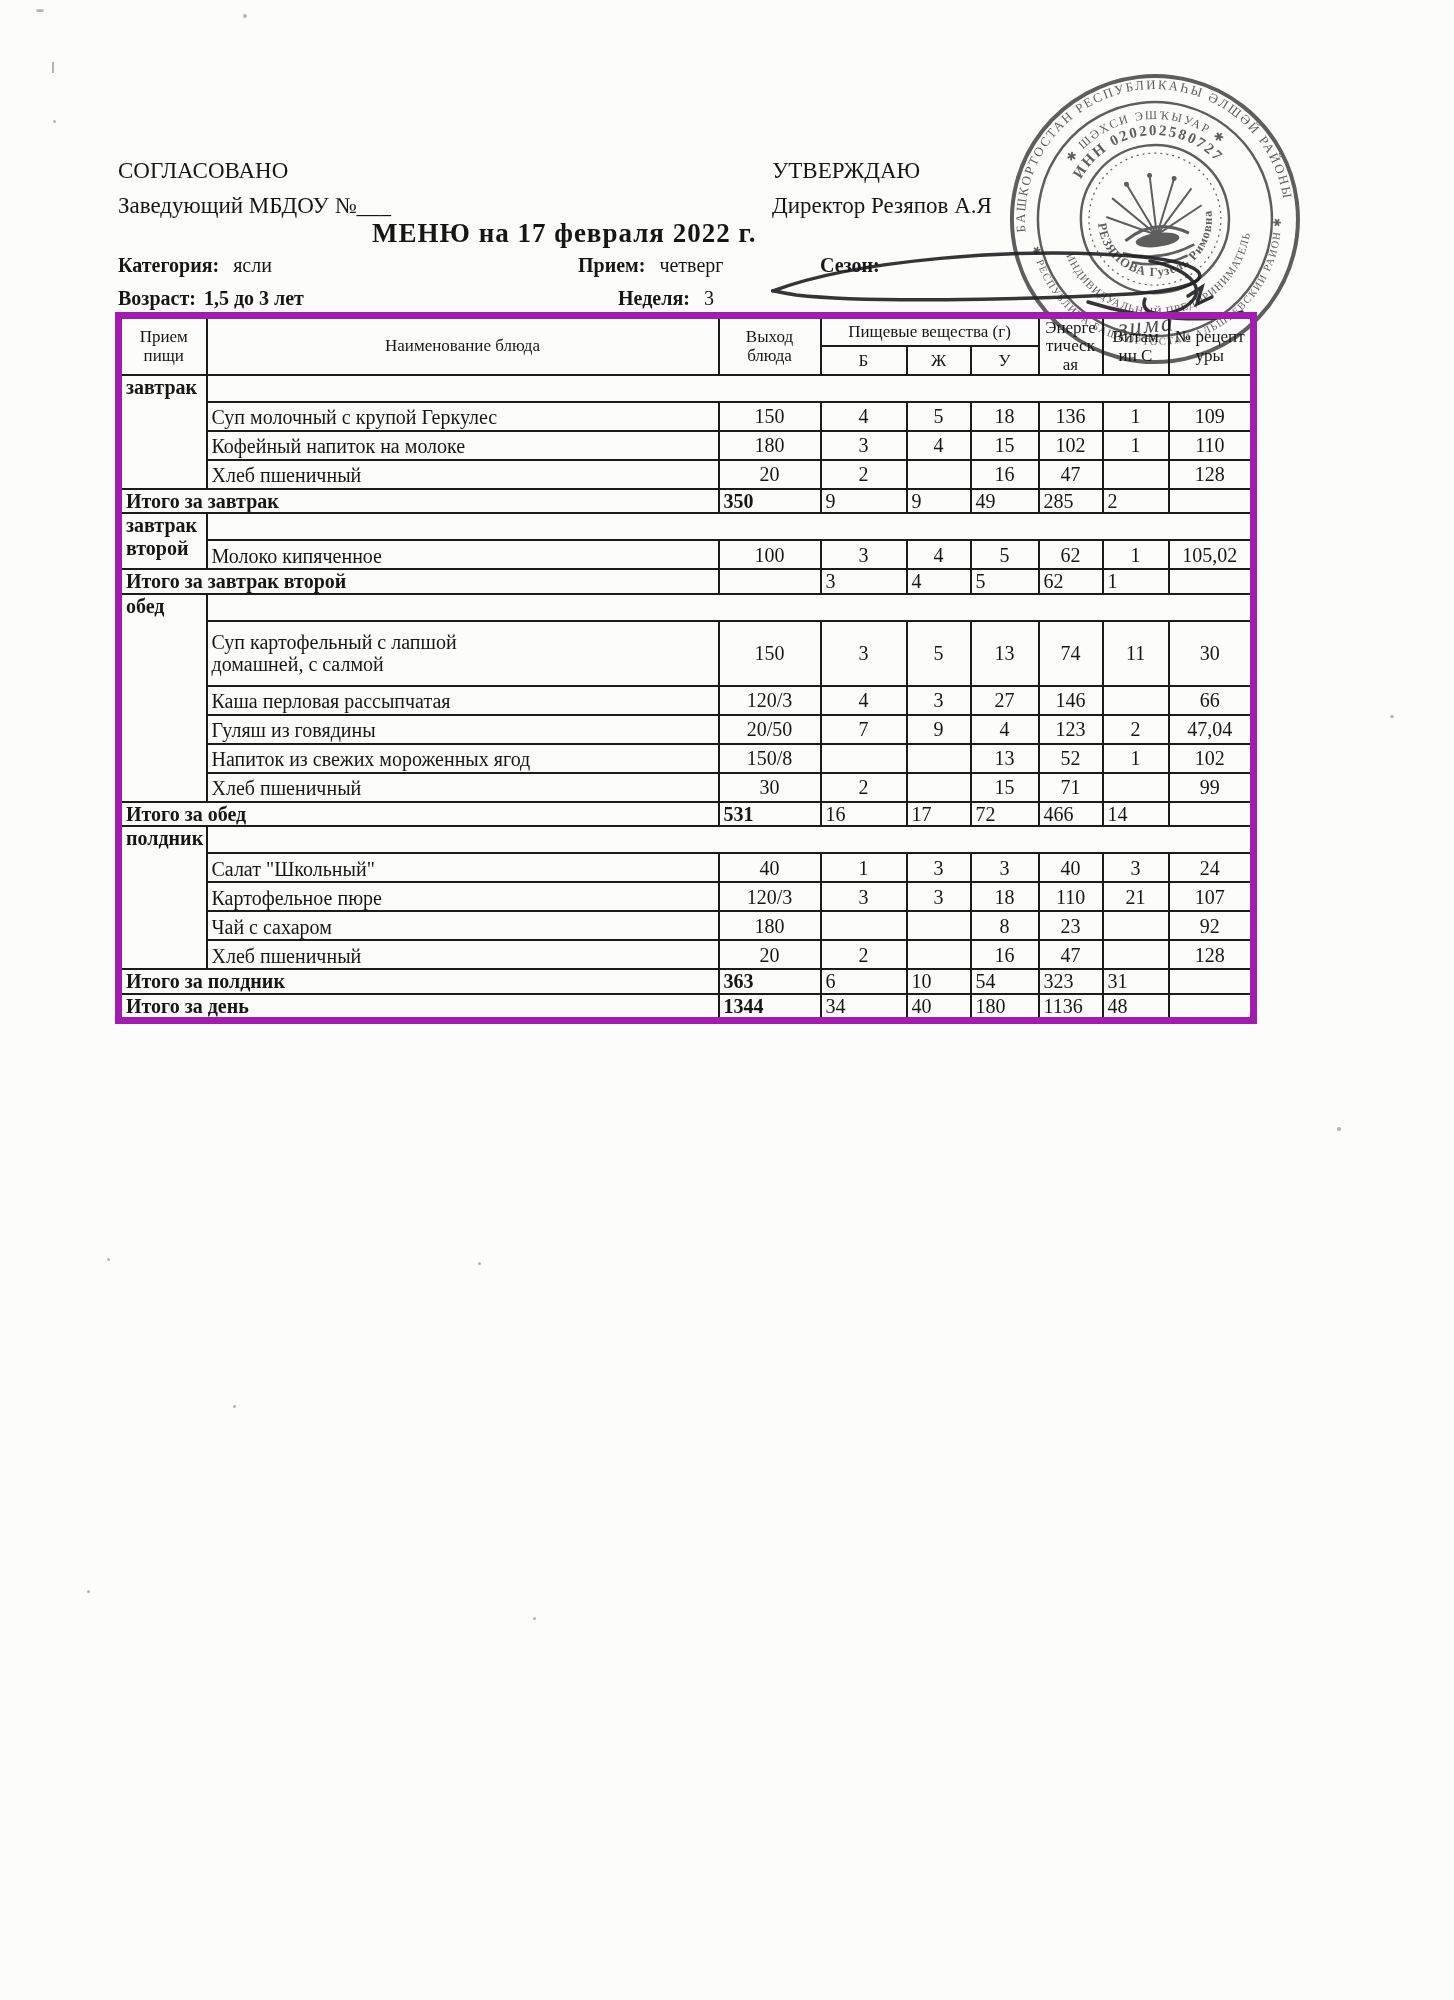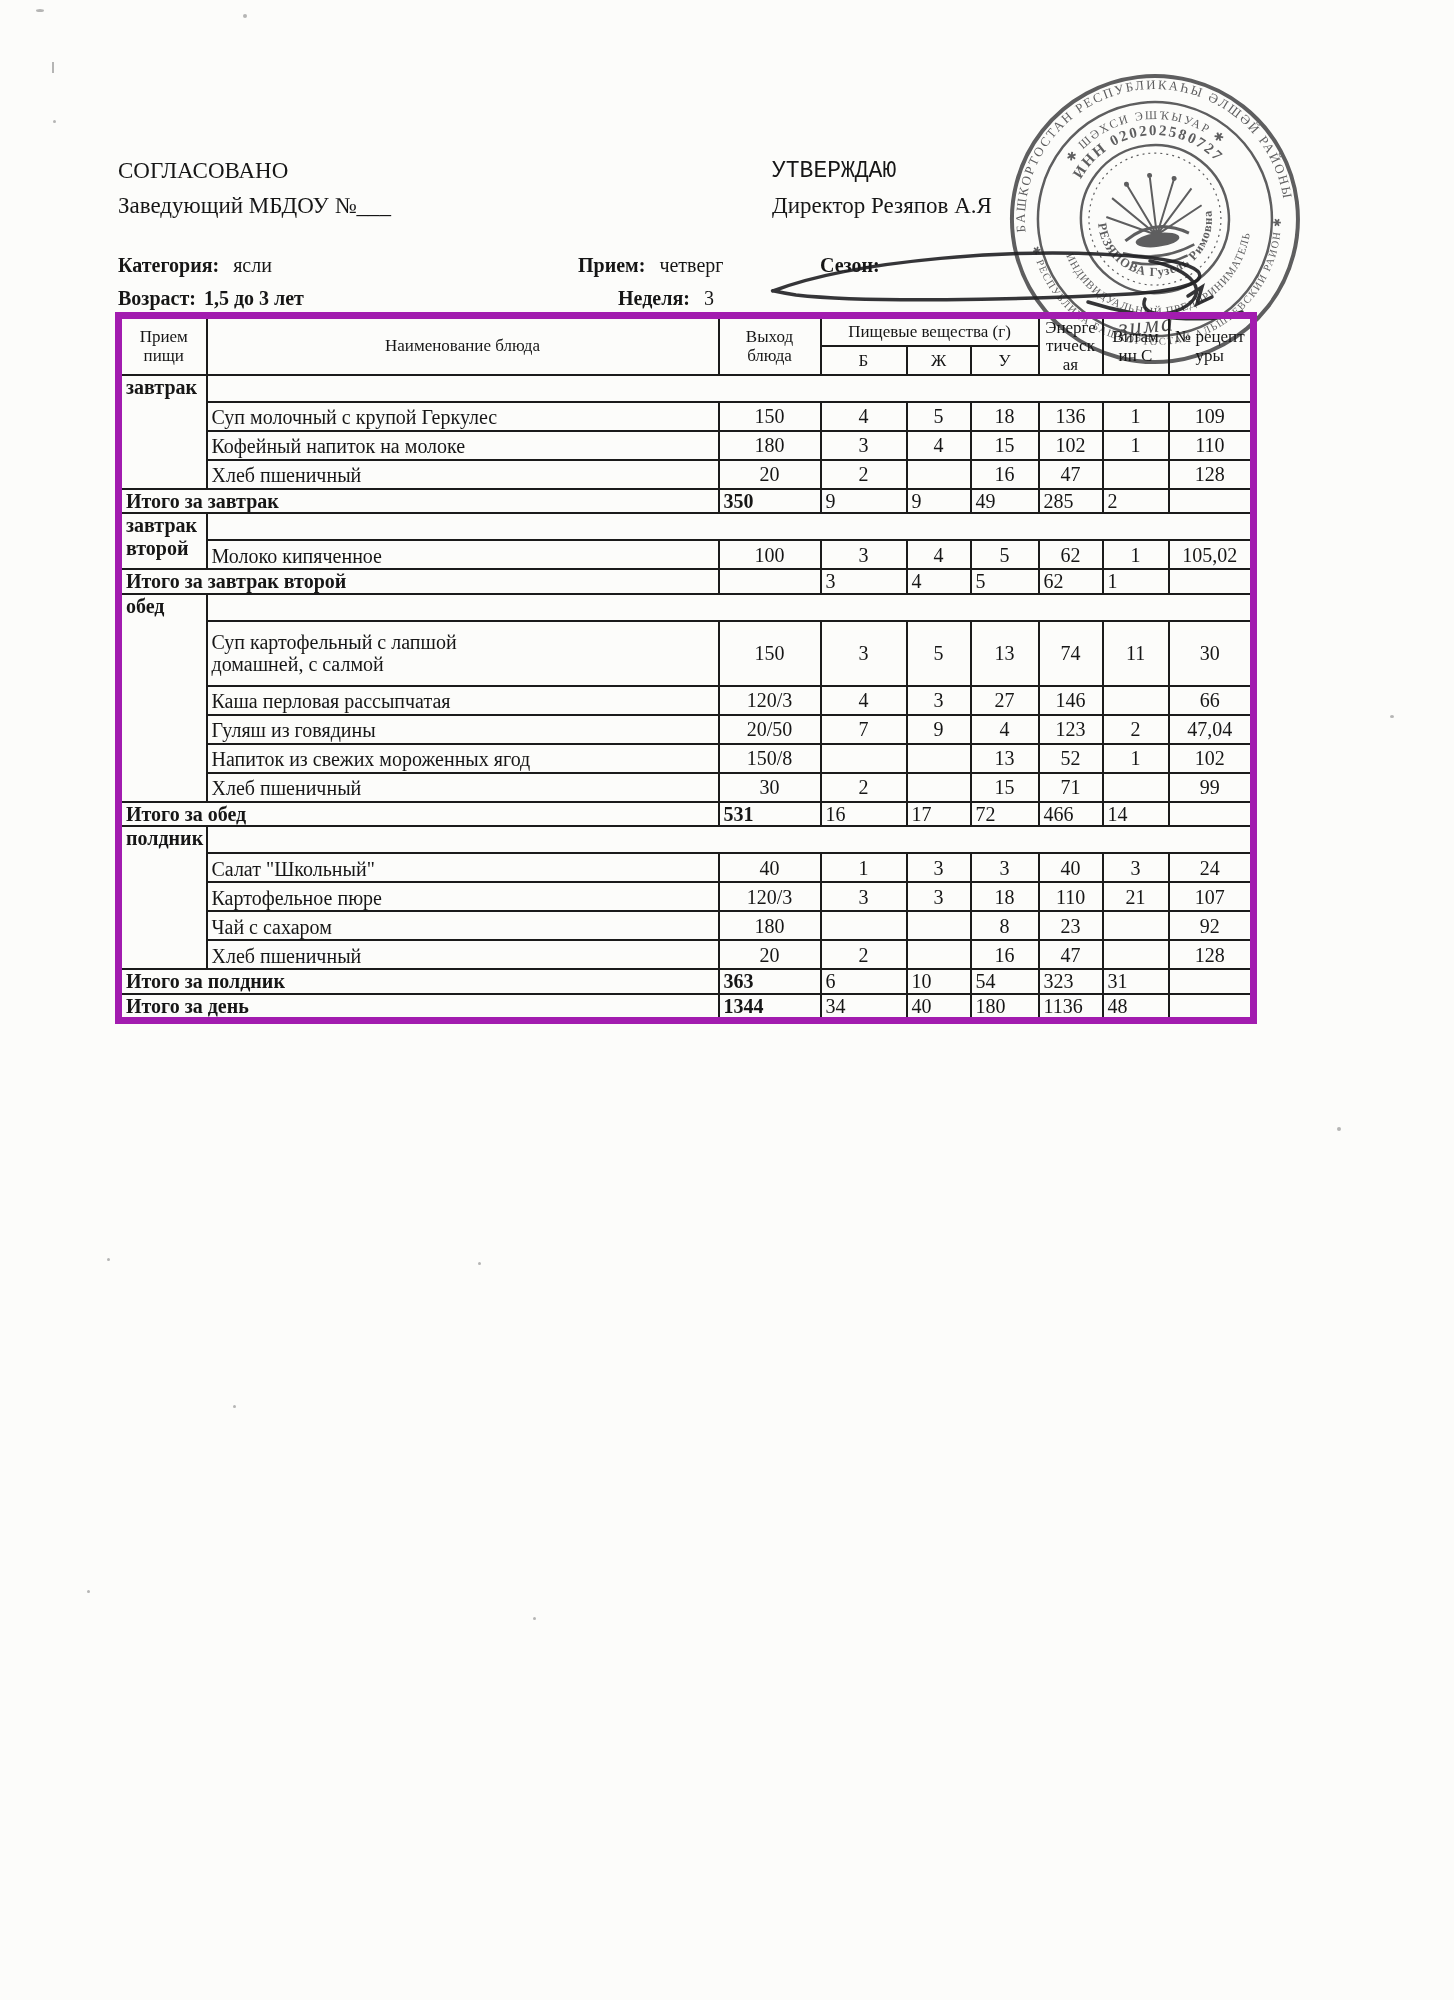--- a/index.html
+++ b/index.html
@@ -60,23 +60,24 @@
   .speck { position:absolute; background:#4a4a4a; opacity:.4; border-radius:50%; }
 </style>
 </head>
 <body>
 
 <div class="page">
 
   <div class="abs hdr-line" style="left:118px; top:158px;">СОГЛАСОВАНО</div>
   <div class="abs hdr-line" style="left:118px; top:193px;">Заведующий МБДОУ №___</div>
 
-  <div class="abs hdr-line" style="left:772px; top:158px;font-family:Liberation Mono, monospace;">УТВЕРЖДАЮ</div>
+  <div class="abs hdr-line" style="left:772px; top:158px;">УТВЕРЖДАЮ</div>
   <div class="abs hdr-line" style="left:772px; top:193px;">Директор Резяпов А.Я</div>
 
+  <div class="abs menu-title" style="left:372px; top:218px;">МЕНЮ на  17  февраля  2022 г.</div>
 
   <div class="abs meta" style="left:118px; top:254px;">
     <span class="lbl">Категория:</span><span class="val">ясли</span>
   </div>
   <div class="abs meta" style="left:578px; top:254px;">
     <span class="lbl">Прием:</span><span class="val">четверг</span>
   </div>
   <div class="abs meta" style="left:820px; top:254px;">
     <span class="lbl">Сезон:</span>
   </div>

